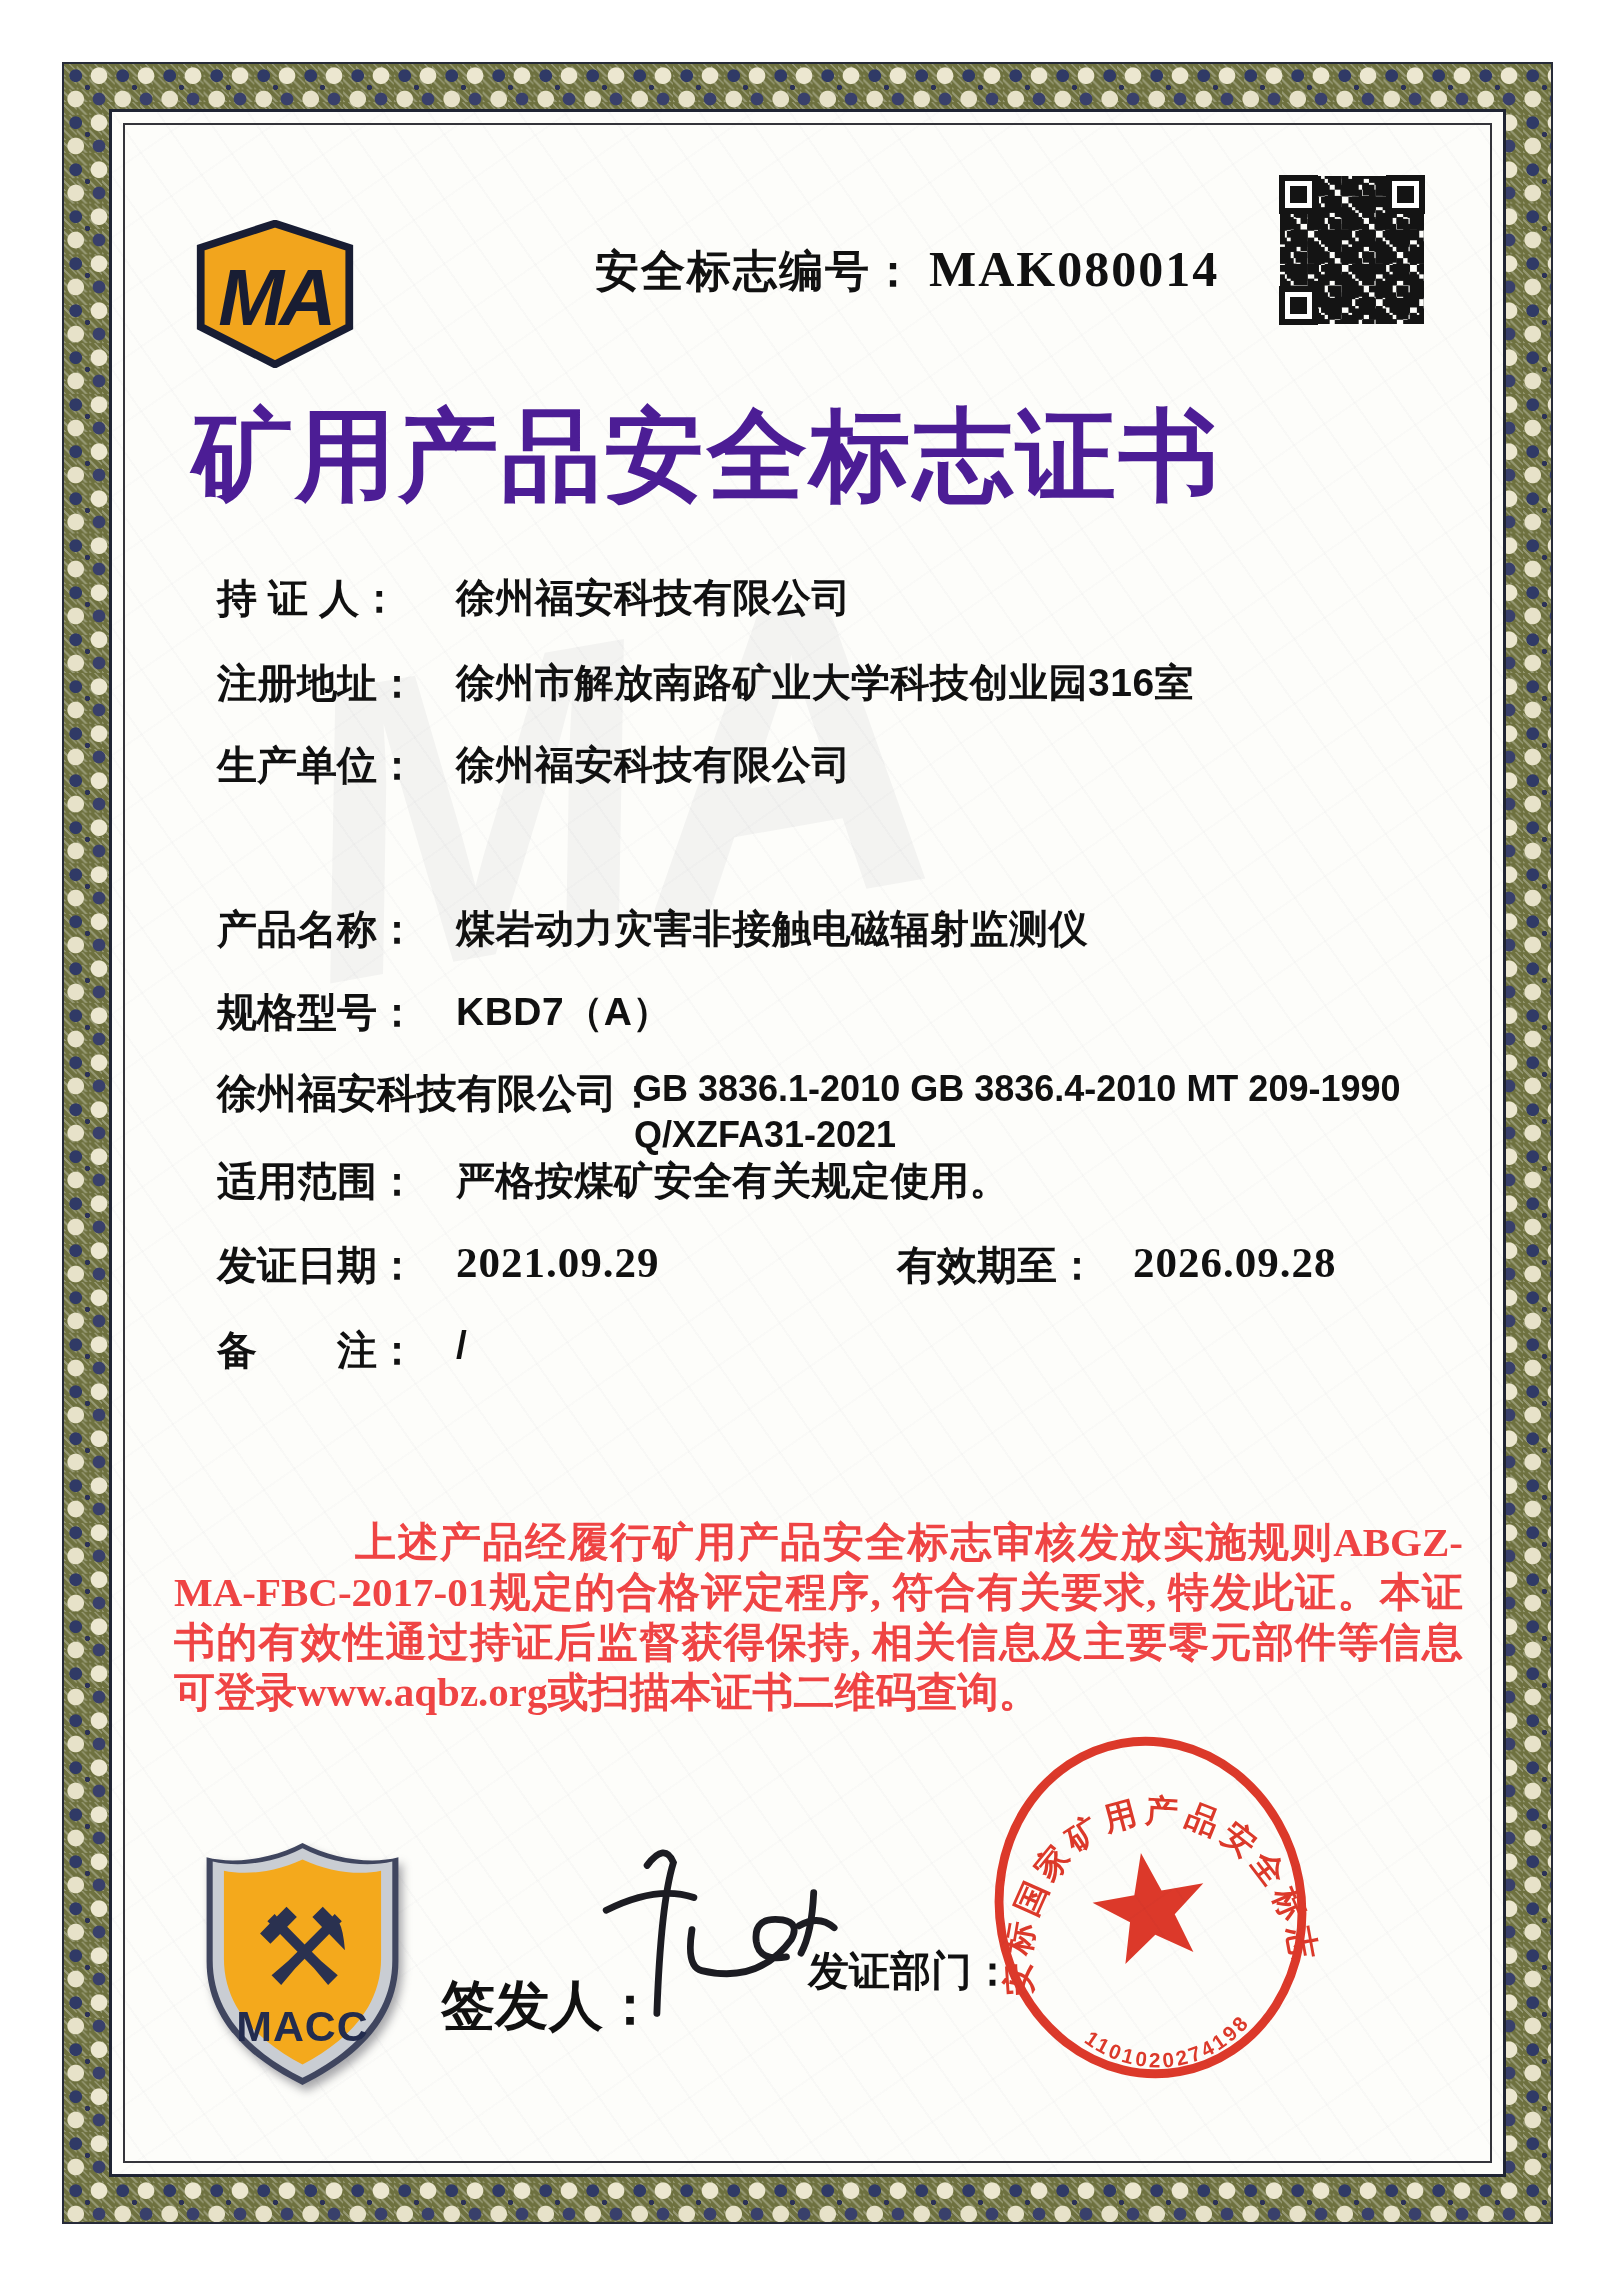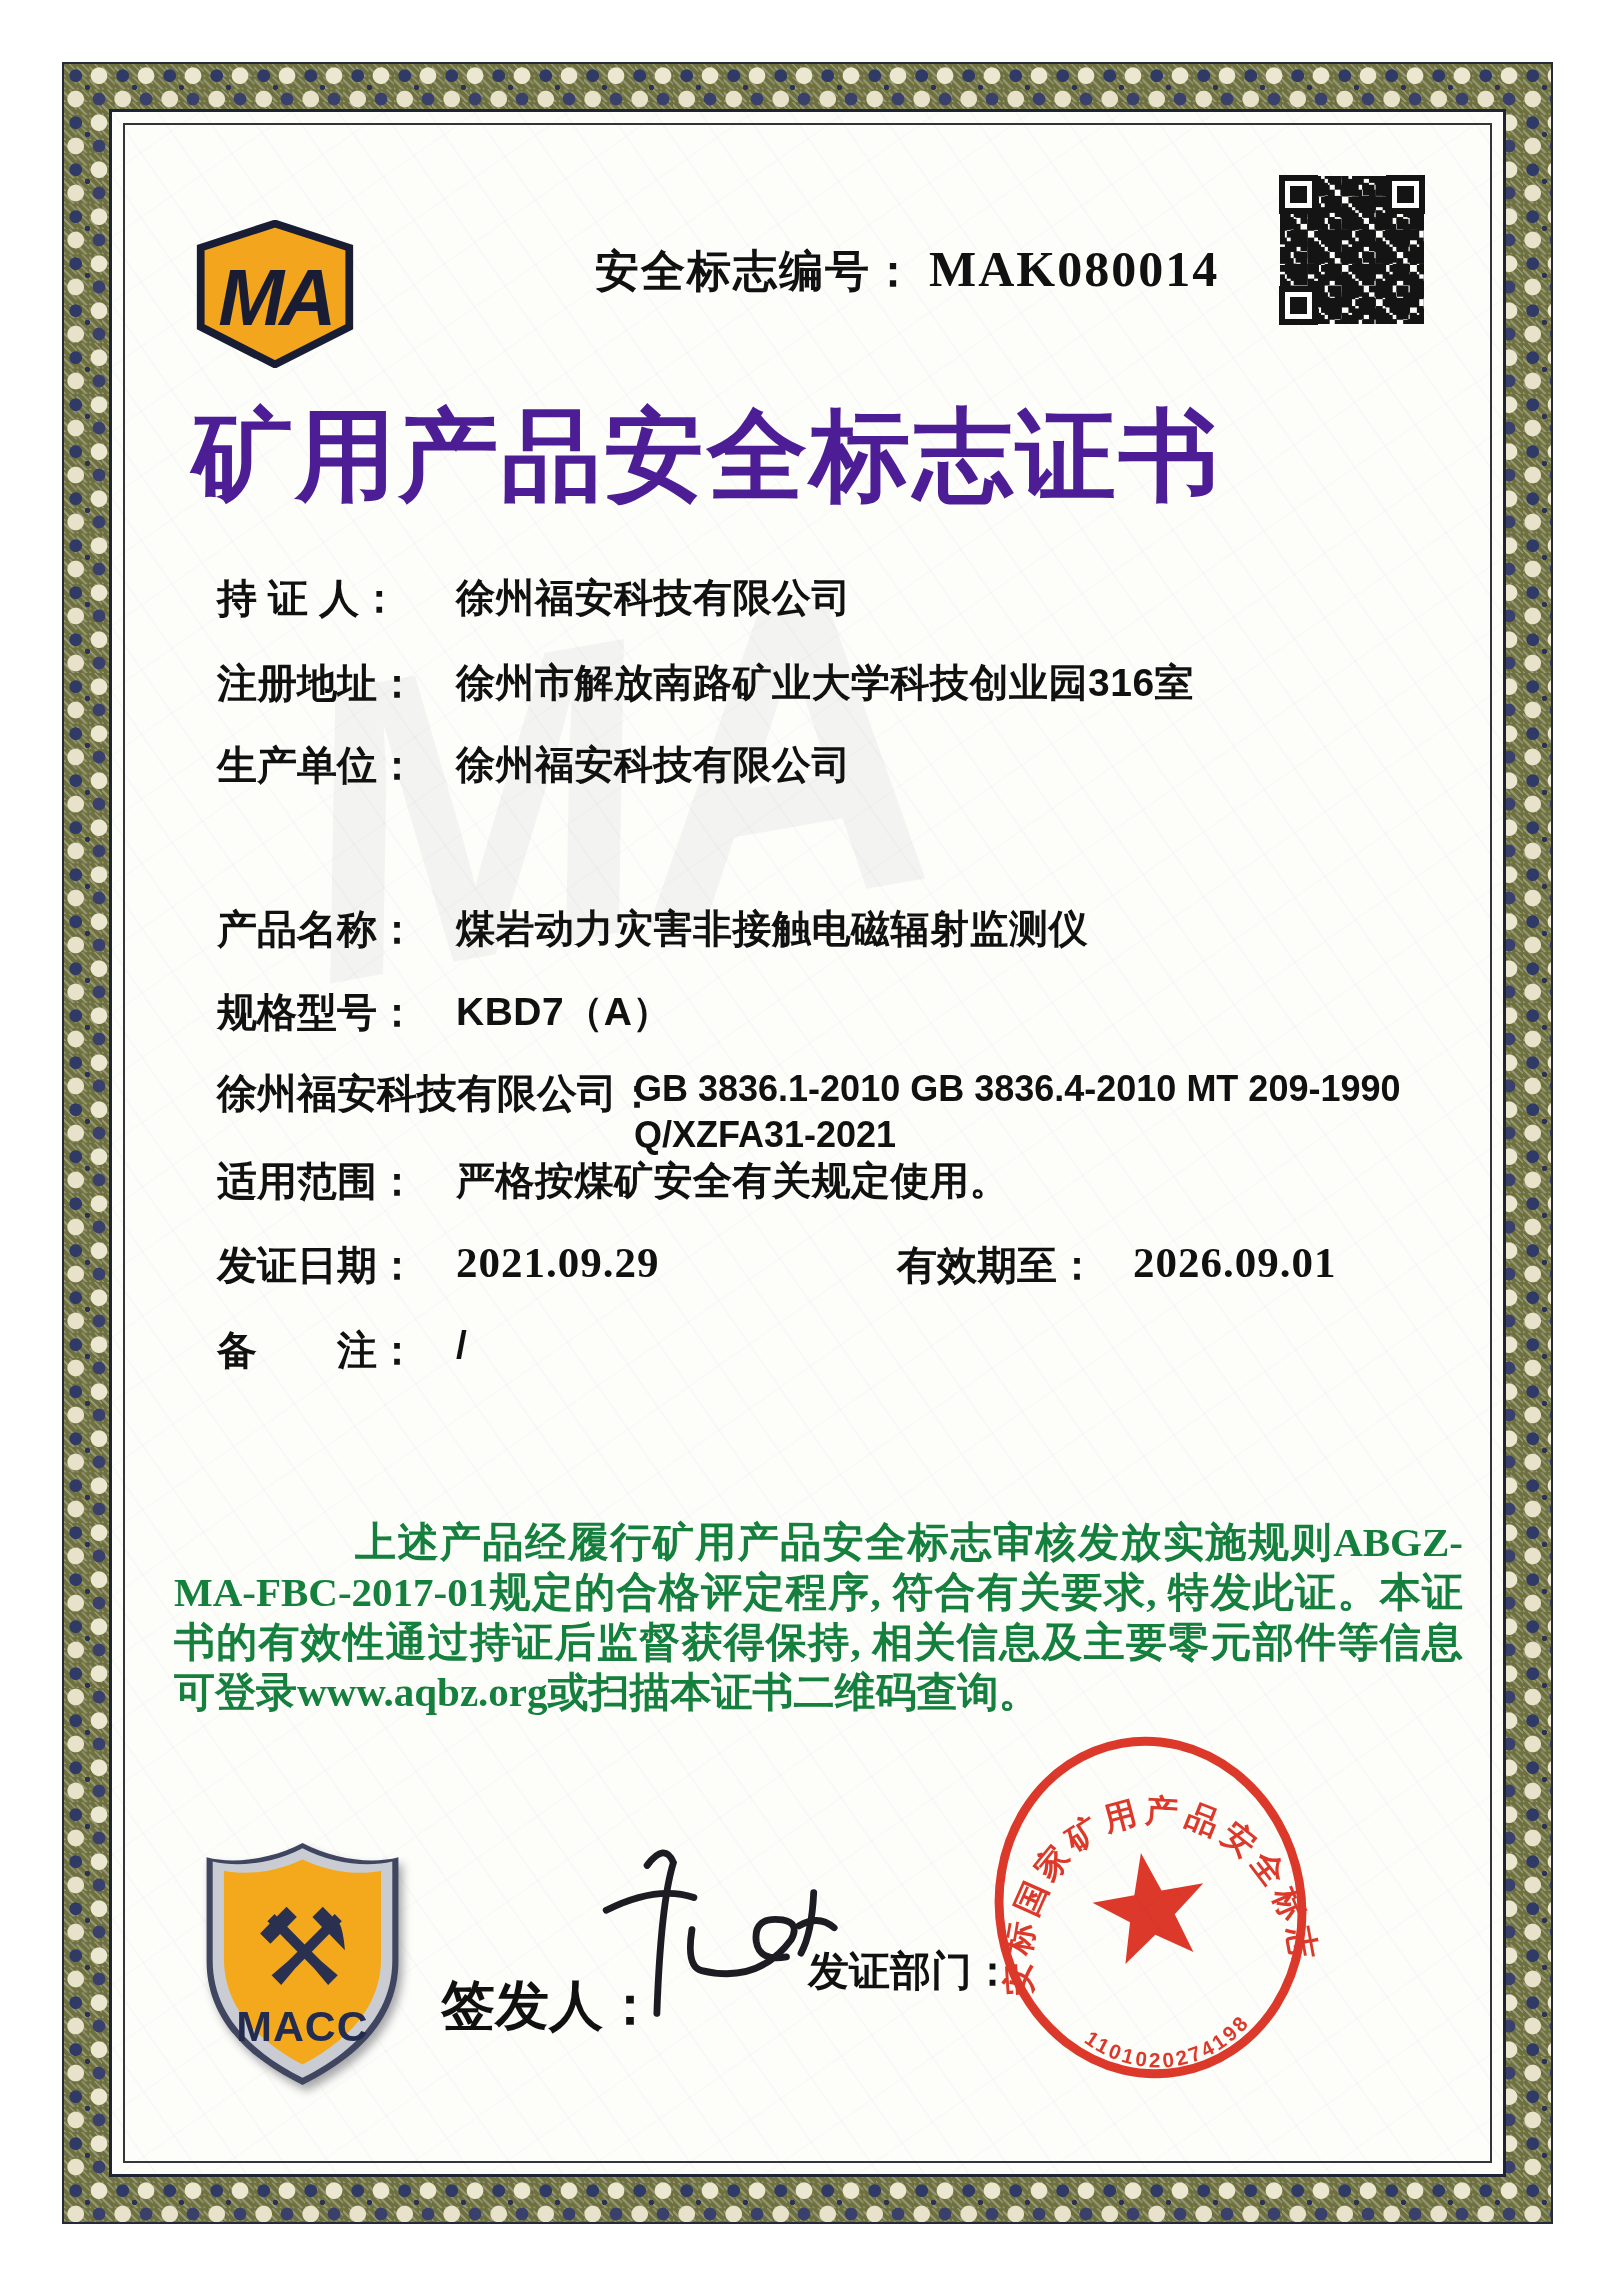--- a/index.html
+++ b/index.html
@@ -42,21 +42,21 @@
   .row{position:absolute;left:0;width:1615px;height:51px;}
   .lbl{position:absolute;left:217px;font-size:40px;font-weight:800;white-space:nowrap;}
   .val{position:absolute;left:456px;font-size:39px;font-weight:700;white-space:nowrap;letter-spacing:0.5px;}
   .val-wrap{left:634px;width:858px;white-space:normal;font-size:36px;line-height:46px;letter-spacing:0;}
   .num{font-family:"Liberation Serif",serif;font-size:43px;letter-spacing:1px;}
   .lbl2{position:absolute;left:897px;font-size:40px;font-weight:800;white-space:nowrap;}
   .val2{position:absolute;left:1133px;font-size:43px;font-weight:700;font-family:"Liberation Serif",serif;letter-spacing:1px;white-space:nowrap;}
   
   .statement{position:absolute;left:174px;top:1517px;width:1289px;margin:0;
     font-family:"Liberation Serif",serif;font-size:41px;line-height:50px;font-weight:600;
-    text-align:justify;text-indent:181px;color:#15803d;}
+    text-align:justify;text-indent:181px;color:#ef4444;}
   
   .macc{position:absolute;left:200px;top:1839px;width:205px;height:250px;filter:drop-shadow(4.9px 6.8px 4.9px rgba(60,60,70,.45));}
   .signer{position:absolute;left:441px;top:1949px;font-size:54px;font-weight:800;white-space:nowrap;margin-top:21px;}
   .signature{position:absolute;left:577px;top:1832px;width:263px;height:210px;}
   .dept{position:absolute;left:808px;top:1944px;font-size:41px;font-weight:800;white-space:nowrap;}
   .stamp{position:absolute;left:977px;top:1724px;width:347px;height:367px;transform:rotate(-10deg);
     mix-blend-mode:multiply;opacity:.93;}
   .stamp-text{fill:#dc2a1a;font-weight:700;font-size:33px;letter-spacing:6px;}
   .stamp-num{fill:#dc2a1a;font-weight:700;font-size:21px;letter-spacing:3px;font-family:"Liberation Sans",sans-serif;}
 </style>
@@ -112,21 +112,21 @@
     <span class="val val-wrap">GB 3836.1-2010 GB 3836.4-2010 MT 209-1990 Q/XZFA31-2021</span>
   </div>
   <div class="row" style="top:1154px">
     <span class="lbl">适用范围：</span>
     <span class="val">严格按煤矿安全有关规定使用。</span>
   </div>
   <div class="row" style="top:1238px">
     <span class="lbl">发证日期：</span>
     <span class="val num">2021.09.29</span>
     <span class="lbl2">有效期至：</span>
-    <span class="val2">2026.09.01</span>
+    <span class="val2">2026.09.28</span>
   </div>
   <div class="row" style="top:1323px">
     <span class="lbl">备　　注：</span>
     <span class="val">/</span>
   </div>
 
   <p class="statement">上述产品经履行矿用产品安全标志审核发放实施规则ABGZ-MA-FBC-2017-01规定的合格评定程序, 符合有关要求, 特发此证。本证书的有效性通过持证后监督获得保持, 相关信息及主要零元部件等信息可登录www.aqbz.org或扫描本证书二维码查询。</p>
 
   <svg class="macc" viewBox="0 0 200 245">
     <path d="M100 4 C130 20 168 25 194 18 L194 120 C194 178 151 216 100 241 C49 216 6 178 6 120 L6 18 C32 25 70 20 100 4 Z" fill="#40465f"></path>

